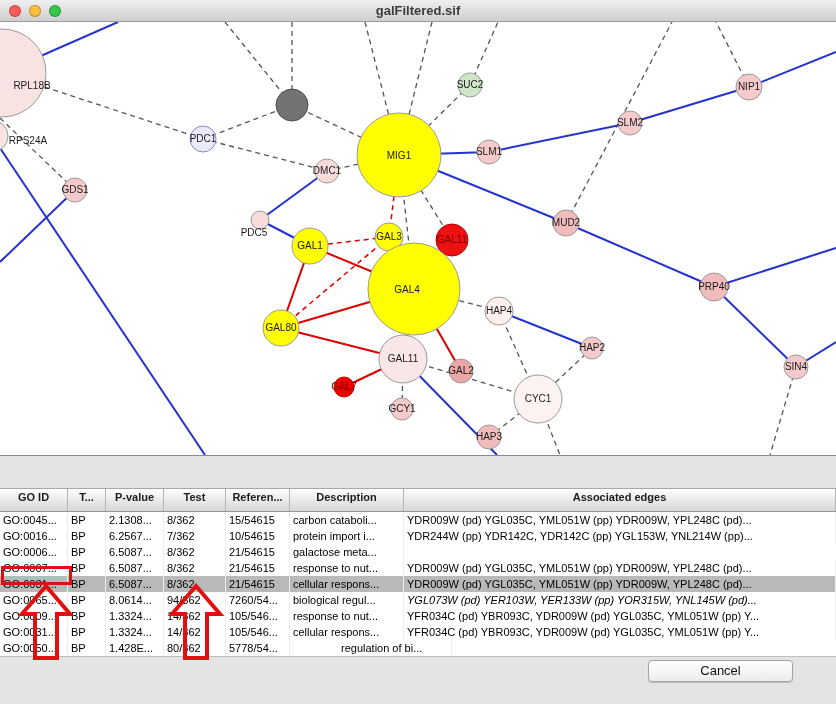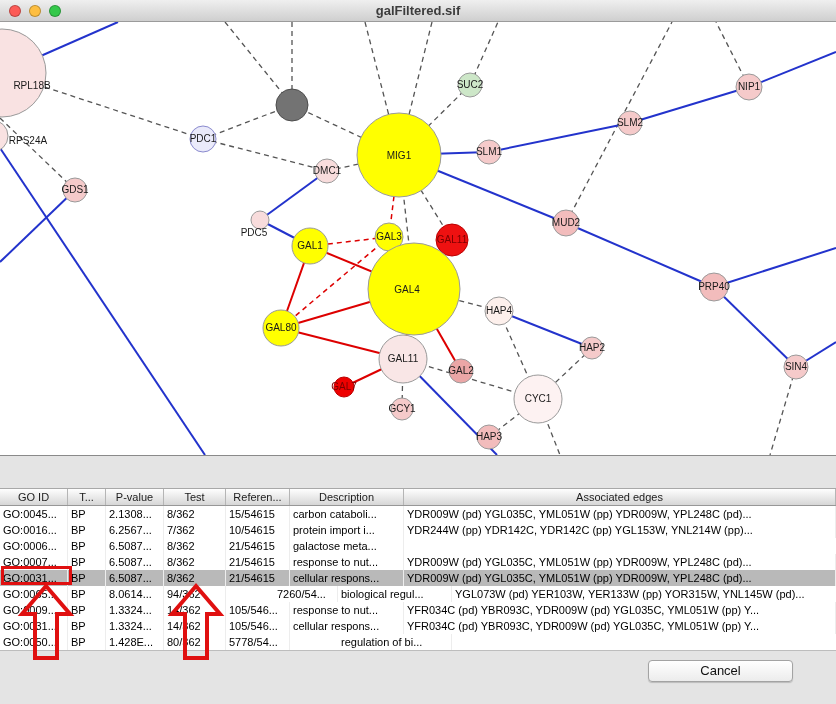--- a/index.html
+++ b/index.html
@@ -18,21 +18,21 @@
   .light{width:12px;height:12px;border-radius:50%;box-sizing:border-box;border:1px solid rgba(0,0,0,.25);}
   .light.red{background:#fc5b57;}
   .light.yellow{background:#fdbe41;}
   .light.green{background:#34c84a;}
   .light.gray{background:#cdcdcd;border-color:#9f9f9f;}
   
   #network-svg{position:absolute;left:0;top:22px;display:block;background:#ffffff;}
   #network-svg text{font-family:"Liberation Sans",sans-serif;}
   
   .table-wrap{position:absolute;left:0;top:32px;width:836px;background:#fff;border-bottom:1px solid #bdbdbd;}
-  .thead{display:flex;height:18px;background:linear-gradient(#fefefe,#d6d6d6);border-top:1px solid #a8a8a8;border-bottom:1px solid #979797;box-sizing:border-box;}
+  .thead{display:flex;height:24px;background:linear-gradient(#fefefe,#d6d6d6);border-top:1px solid #a8a8a8;border-bottom:1px solid #979797;box-sizing:border-box;font-weight:bold;}
   .th{font-size:11px;color:#1c1c1c;text-align:center;line-height:16px;border-right:1px solid #b5b5b5;overflow:hidden;white-space:nowrap;box-sizing:border-box;flex:0 0 auto;}
   .tr{display:flex;height:16px;background:#ffffff;}
   .tr.selected{background:#b9b9b9;}
   .td{font-size:11px;color:#000;line-height:16px;padding:0 3px;overflow:hidden;white-space:nowrap;border-right:1px solid #ededed;box-sizing:border-box;flex:0 0 auto;}
   
   .btn{position:absolute;width:145px;height:22px;background:linear-gradient(#ffffff,#ececec);
        border:1px solid #a3a3a3;border-radius:4px;font-family:"Liberation Sans",sans-serif;
        font-size:13px;color:#111;text-align:center;line-height:20px;box-shadow:0 1px 1px rgba(0,0,0,.18);padding:0;}
   #save-btn{left:458px;top:204px;}
   #cancel-btn{left:648px;top:204px;}
@@ -217,23 +217,23 @@
           <div class="td" style="width: 62px;">8/362</div>
           <div class="td" style="width: 64px;">21/54615</div>
           <div class="td" style="width: 114px;">cellular respons...</div>
           <div class="td" style="width: 432px;">YDR009W (pd) YGL035C, YML051W (pp) YDR009W, YPL248C (pd)...</div>
         </div>
         <div class="tr">
           <div class="td" style="width: 68px;">GO:0065...</div>
           <div class="td" style="width: 38px;">BP</div>
           <div class="td" style="width: 58px;">8.0614...</div>
           <div class="td" style="width: 62px;">94/362</div>
-          <div class="td" style="width: 64px; margin-left: 48px;">7260/54...</div>
+          <div class="td" style="width: 64px;">7260/54...</div>
           <div class="td" style="width: 114px;">biological regul...</div>
-          <div class="td" style="width: 432px;">YGL073W (pd) YER103W, YER133W (pp) YOR315W, YNL145W (pd)...</div>
+          <div class="td" style="width: 432px; font-style: italic;">YGL073W (pd) YER103W, YER133W (pp) YOR315W, YNL145W (pd)...</div>
         </div>
         <div class="tr">
           <div class="td" style="width: 68px;">GO:0009...</div>
           <div class="td" style="width: 38px;">BP</div>
           <div class="td" style="width: 58px;">1.3324...</div>
           <div class="td" style="width: 62px;">14/362</div>
           <div class="td" style="width: 64px;">105/546...</div>
           <div class="td" style="width: 114px;">response to nut...</div>
           <div class="td" style="width: 432px;">YFR034C (pd) YBR093C, YDR009W (pd) YGL035C, YML051W (pp) Y...</div>
         </div>

